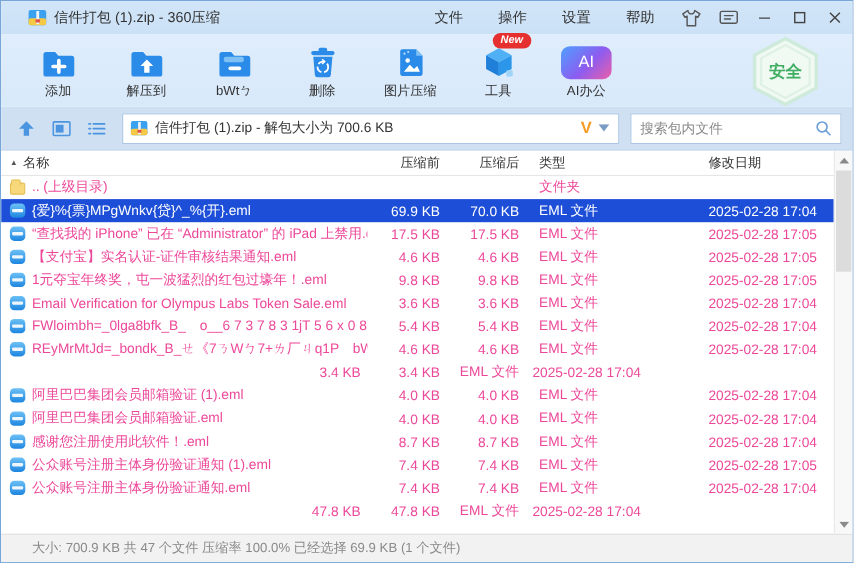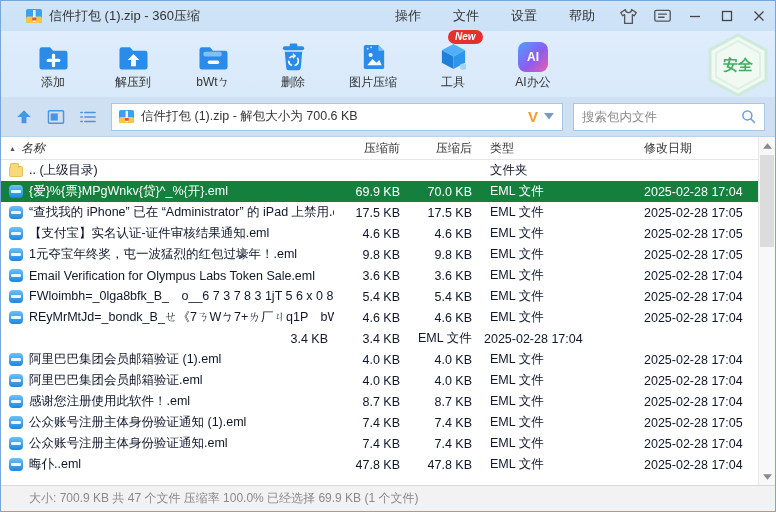--- a/index.html
+++ b/index.html
@@ -28,25 +28,25 @@
     width:80px; height:62px; display:flex; flex-direction:column; align-items:center;
     justify-content:center; gap:2px; position:relative; border-radius:4px;
   }
   .tool-item .ticon{ height:34px; display:flex; align-items:flex-end; justify-content:center; position:relative;}
   .tool-label{ font-size:12px; color:#333; white-space:nowrap; }
   .new-badge{
     position:absolute; top:-8px; right:-14px; background:#e5302f; color:#fff;
     font-size:10px; font-style:italic; font-weight:bold; padding:1px 7px 2px; border-radius:9px;
   }
   .ai-box{
-    width:30px; height:30px; border-radius:8px; color:#fff; font-weight:bold; font-size:12px;
+    width:46px; height:30px; border-radius:8px; color:#fff; font-weight:normal; font-size:15px;
     background:linear-gradient(135deg,#4ea0fe 0%,#8d5cf0 55%,#ec5fa8 100%);
     display:flex; align-items:center; justify-content:center;
   }
-  .shield{ position:absolute; right:4px; top:2px; width:66px; height:64px;
+  .shield{ position:absolute; right:28px; top:2px; width:66px; height:64px;
     display:flex; align-items:center; justify-content:center; }
   .shield svg{ position:absolute; inset:0; }
   .shield-text{ position:relative; color:#3fae63; font-weight:bold; font-size:15px; }
   
   .addressrow{
     height:40px; flex:0 0 40px; background:#cfe0f3; display:flex; align-items:center;
     padding:0 10px; gap:6px; border-bottom:1px solid #bcd2e8;
   }
   .nav-btn{ width:26px; height:26px; display:flex; align-items:center; justify-content:center; border-radius:3px; }
   .address-box{
@@ -66,31 +66,31 @@
   }
   .search-box input::placeholder{ color:#8a8a8a; }
   
   .main{ flex:1; position:relative; background:#fff; overflow:hidden; }
   .grid-cols{ display:grid; grid-template-columns:minmax(0,1fr) 72px 72px 160px 120px; }
   .list-header{
     height:23px; margin-right:17px; border-bottom:1px solid #e6e6e6; background:#fff;
     font-size:12px; color:#333; align-items:center;
   }
   .hcell{ padding:0 6px; white-space:nowrap; overflow:hidden; }
-  .hcell.name{ padding-left:8px; display:flex; align-items:center; gap:5px;font-style:italic; }
+  .hcell.name{ padding-left:8px; display:flex; align-items:center; gap:5px; }
   .hcell.num{ text-align:right; }
   .sort-arrow{ font-size:7px; color:#555; }
   .rows{ margin-right:17px; }
   .file-row{
-    height:21px; font-size:12.5px; color:#0f172a; align-items:center; cursor:default;
+    height:21px; font-size:12.5px; color:#ec4899; align-items:center; cursor:default;
   }
   .file-row .cell{ padding:0 6px; white-space:nowrap; overflow:hidden; }
   .file-row .cell.name{ padding-left:8px; display:flex; align-items:center; gap:6px; }
   .file-row .cell.num{ text-align:right; }
-  .file-row.selected{ background:#15803d; color:#fff; }
+  .file-row.selected{ background:#1d4ed8; color:#fff; }
   .fic{ flex:0 0 auto; width:14px; height:13px; position:relative; }
   .fic.icon-folder{ background:#f7d97c; border:1px solid #e3bf56; border-radius:2px; margin-top:2px; height:11px;}
   .fic.icon-folder::before{ content:""; position:absolute; top:-4px; left:0; width:7px; height:4px;
     background:#f7d97c; border:1px solid #e3bf56; border-bottom:none; border-radius:2px 2px 0 0; }
   .fic.icon-eml{ background:linear-gradient(180deg,#6cc0f5,#1e86e0); border-radius:4px; height:13px; }
   .fic.icon-eml::after{ content:""; position:absolute; left:2px; right:2px; top:5px; height:3px;
     background:#fff; opacity:.9; border-radius:1px; }
   
   .scrollbar{ position:absolute; top:0; right:0; bottom:0; width:17px; background:#f8f8f8;
     border-left:1px solid #e8e8e8; }
@@ -113,22 +113,22 @@
       <svg width="18" height="16" viewBox="0 0 18 16">
         <rect x="1" y="1" width="16" height="14" rx="2" fill="#3aa0f0"></rect>
         <rect x="1" y="8.5" width="16" height="6.5" rx="2" fill="#f6c944"></rect>
         <rect x="8" y="2" width="2.6" height="12" fill="#eef3f9"></rect>
         <rect x="7.3" y="9.5" width="4" height="3" rx="0.8" fill="#e0524a"></rect>
       </svg>
     </span>
     <span>信件打包 (1).zip - 360压缩</span>
 
     <div class="menu-group">
+      <span class="menu-item">文件</span>
       <span class="menu-item">操作</span>
-      <span class="menu-item">文件</span>
       <span class="menu-item">设置</span>
       <span class="menu-item">帮助</span>
 
       <span class="title-icon-btn">
         <svg width="19" height="17" viewBox="0 0 24 22" fill="none" stroke="#555" stroke-width="1.7" stroke-linejoin="round">
           <path d="M8 2 L2 6 l2.5 4 L7 8.6 V20 h10 V8.6 l2.5 1.4 L22 6 16 2 a4 4 0 0 1-8 0z"></path>
         </svg>
       </span>
       <span class="title-icon-btn">
         <svg width="19" height="17" viewBox="0 0 24 22" fill="none" stroke="#555" stroke-width="1.7">
@@ -435,24 +435,20 @@
         <span class="cell name">
           <span class="fic icon-eml"></span>
           <span>公众账号注册主体身份验证通知.eml</span>
         </span>
         <span class="cell num">7.4 KB</span>
         <span class="cell num">7.4 KB</span>
         <span class="cell" style="padding-left:12px;">EML 文件</span>
         <span class="cell">2025-02-28 17:04</span>
       </div>
         <div class="file-row grid-cols">
-        <span class="cell name">
-          <span class="fic icon-eml"></span>
-          <span>晦仆..eml</span>
-        </span>
         <span class="cell num">47.8 KB</span>
         <span class="cell num">47.8 KB</span>
         <span class="cell" style="padding-left:12px;">EML 文件</span>
         <span class="cell">2025-02-28 17:04</span>
       </div>
       </div>
 
     <div class="scrollbar">
       <span class="sb-arrow up">
         <svg width="9" height="6" viewBox="0 0 10 6">

